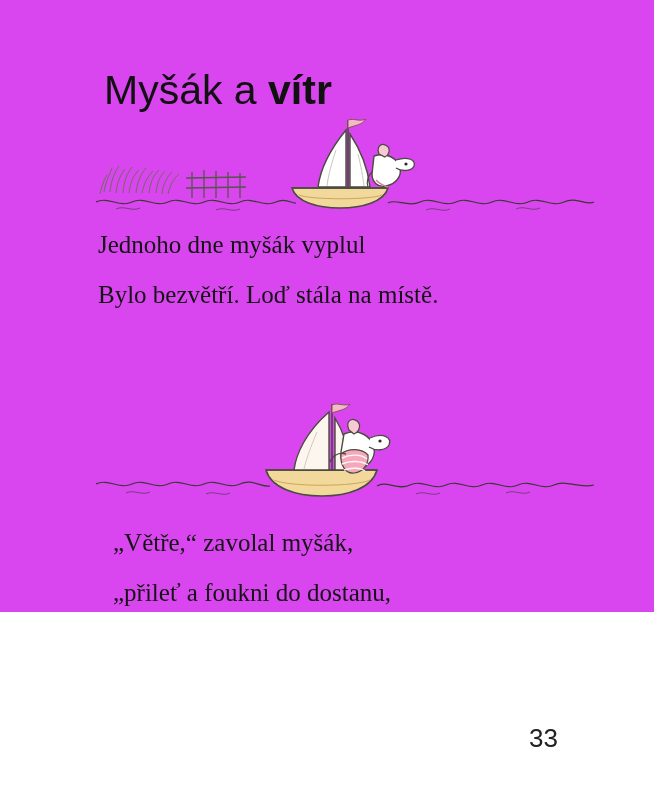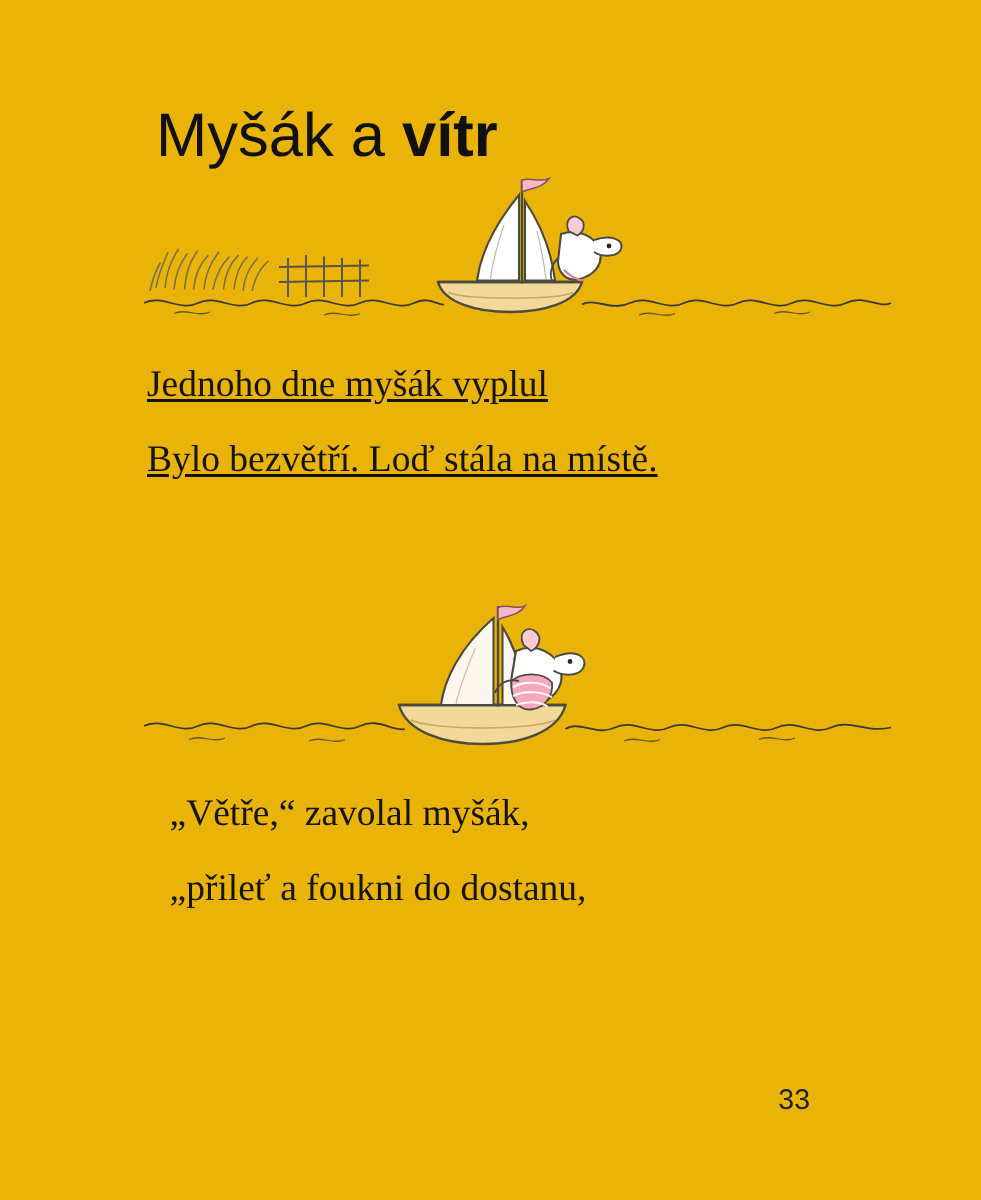--- a/index.html
+++ b/index.html
@@ -10,22 +10,22 @@
   body {
     width: 654px;
     height: 800px;
     overflow: hidden;
     font-family: "Liberation Serif", serif;
     color: #1a1a1a;
   }
   .page {
     position: relative;
     width: 654px;
-    height: 800px;
-    background: #eab308;
+    height: 612px;
+    background: #d946ef;
   }
   .title {
     position: absolute;
     left: 104px;
     top: 40px;
     font-family: "Liberation Sans", sans-serif;
     font-size: 41px;
     font-weight: 400;
     letter-spacing: 0px;
     color: #111111;
@@ -47,29 +47,29 @@
   .textblock {
     position: absolute;
     font-family: "Liberation Serif", serif;
     font-size: 25px;
     line-height: 50px;
     color: #141414;
   }
   .textblock .line {
     white-space: nowrap;
   }
-  #block-1 { left: 98px; top: 232px; text-decoration: underline; }
+  #block-1 { left: 98px; top: 220px; }
   #block-2 { left: 113px; top: 518px; }
 
   .pagenum {
     position: absolute;
-    right: 114px;
+    right: 96px;
     top: 723px;
     font-family: "Liberation Sans", sans-serif;
-    font-size: 19px;
+    font-size: 26px;
     color: #222222;
   }
 </style>
 </head>
 <body>
 
 <div class="page">
 
   <h1 class="title"><span>Myšák a </span><span class="strong">vítr</span></h1>
 

